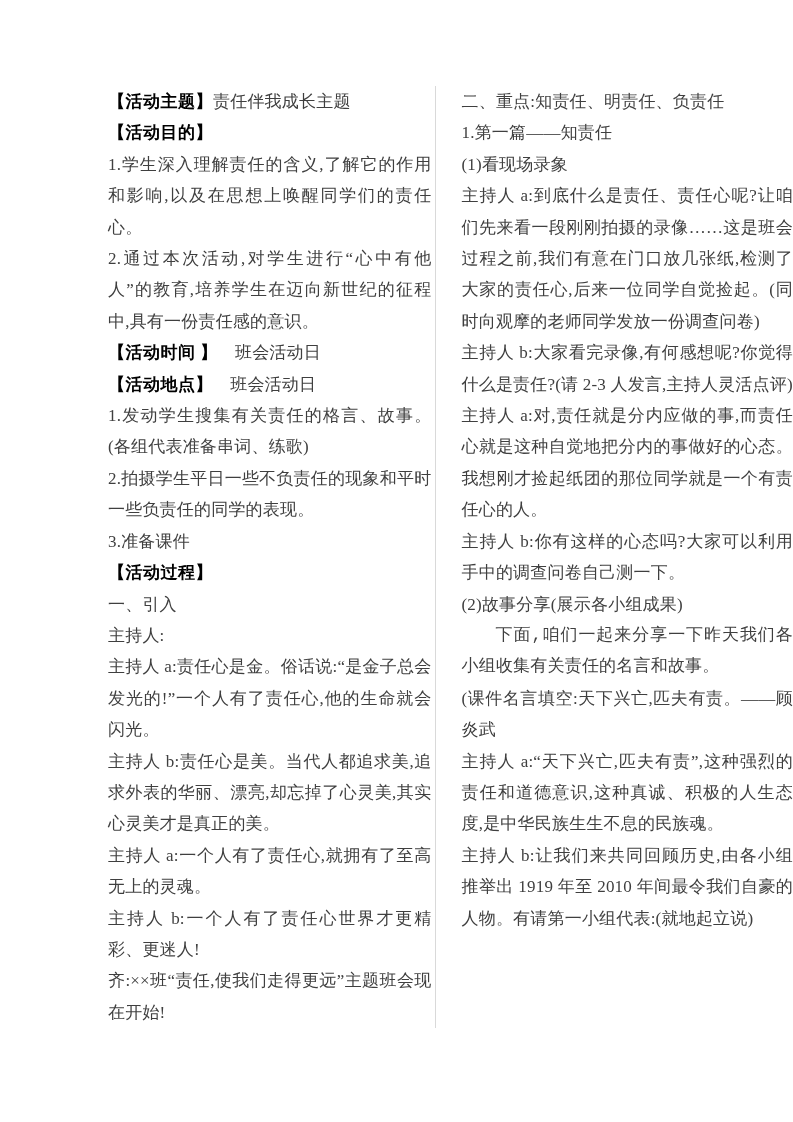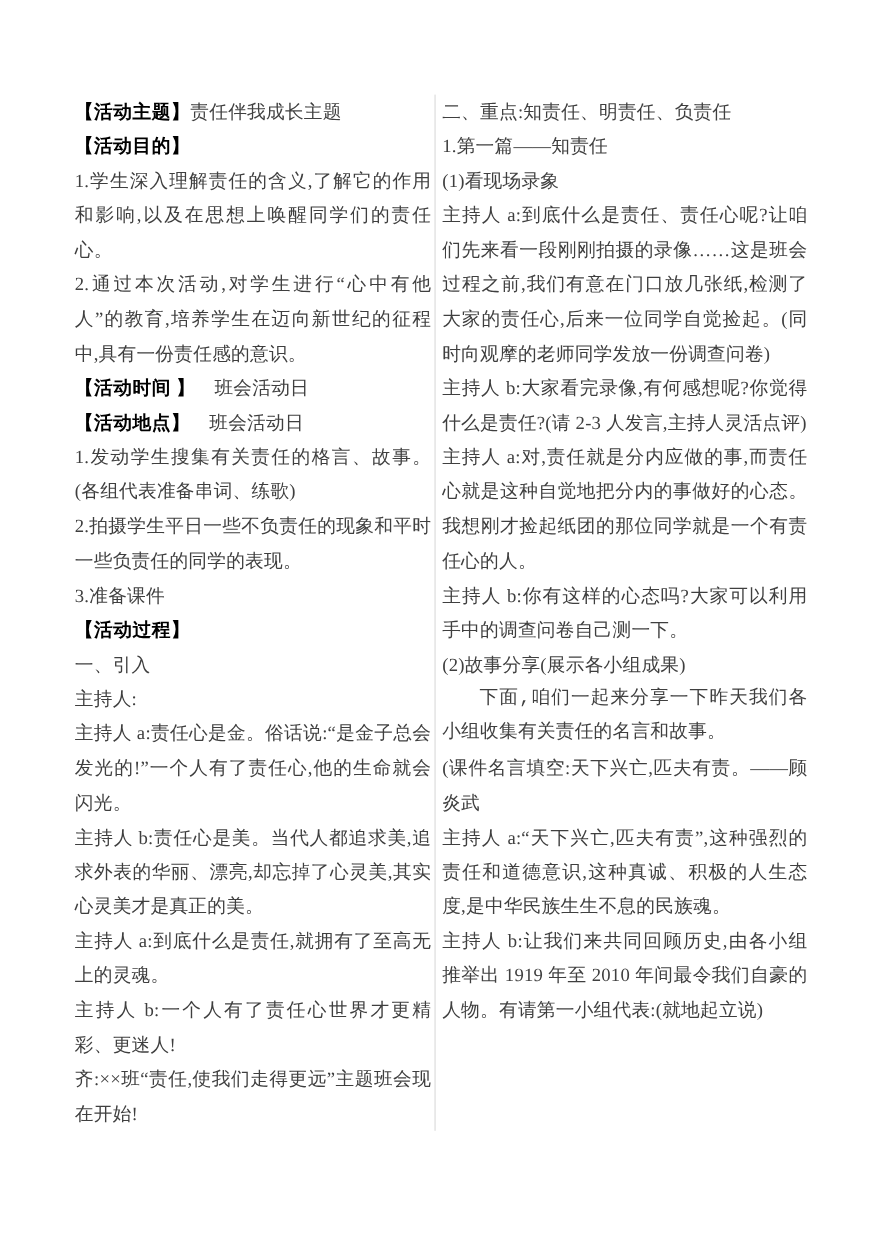--- a/index.html
+++ b/index.html
@@ -20,23 +20,23 @@
     box-sizing: border-box;
   }
   .col {
     font-size: 17px;
     line-height: 31.4px;
     color: #3f3f3f;
     text-align: justify;
     text-justify: inter-ideograph;
     letter-spacing: 0.2px;
   }
-  .col-left  { width: 324px; }
+  .col-left  { width: 324px; margin-left: 40px; }
   .divider   { width: 1px; background: #d9d9d9; margin-left: 3px; flex: 0 0 1px; }
-  .col-right { width: 332px; margin-left: 6px; }
+  .col-right { width: 332px; margin-left: 26px; }
   .col p { margin: 0; padding: 0; }
   .lbl {
     font-weight: 700;
     color: #000000;
     letter-spacing: 0.5px;
   }
   .indent { text-indent: 2em; font-family: Liberation Mono, monospace; }
 </style>
 </head>
 <body>
@@ -51,21 +51,21 @@
     <p><strong class="lbl">【活动时间 】</strong><span>　班会活动日</span></p>
     <p><strong class="lbl">【活动地点】</strong><span>　班会活动日</span></p>
     <p><span>1.发动学生搜集有关责任的格言、故事。(各组代表准备串词、练歌)</span></p>
     <p><span>2.拍摄学生平日一些不负责任的现象和平时一些负责任的同学的表现。</span></p>
     <p><span>3.准备课件</span></p>
     <p><strong class="lbl">【活动过程】</strong></p>
     <p><span>一、引入</span></p>
     <p><span>主持人:</span></p>
     <p><span>主持人 a:责任心是金。俗话说:“是金子总会发光的!”一个人有了责任心,他的生命就会闪光。</span></p>
     <p><span>主持人 b:责任心是美。当代人都追求美,追求外表的华丽、漂亮,却忘掉了心灵美,其实心灵美才是真正的美。</span></p>
-    <p><span>主持人 a:到底什么是责任,就拥有了至高无上的灵魂。</span></p>
+    <p><span>主持人 a:一个人有了责任心,就拥有了至高无上的灵魂。</span></p>
     <p><span>主持人 b:一个人有了责任心世界才更精彩、更迷人!</span></p>
     <p><span>齐:××班“责任,使我们走得更远”主题班会现在开始!</span></p>
   </div>
 
   <div class="divider"></div>
 
   <div class="col col-right">
     <p><span>二、重点:知责任、明责任、负责任</span></p>
     <p><span>1.第一篇——知责任</span></p>
     <p><span>(1)看现场录象</span></p>

